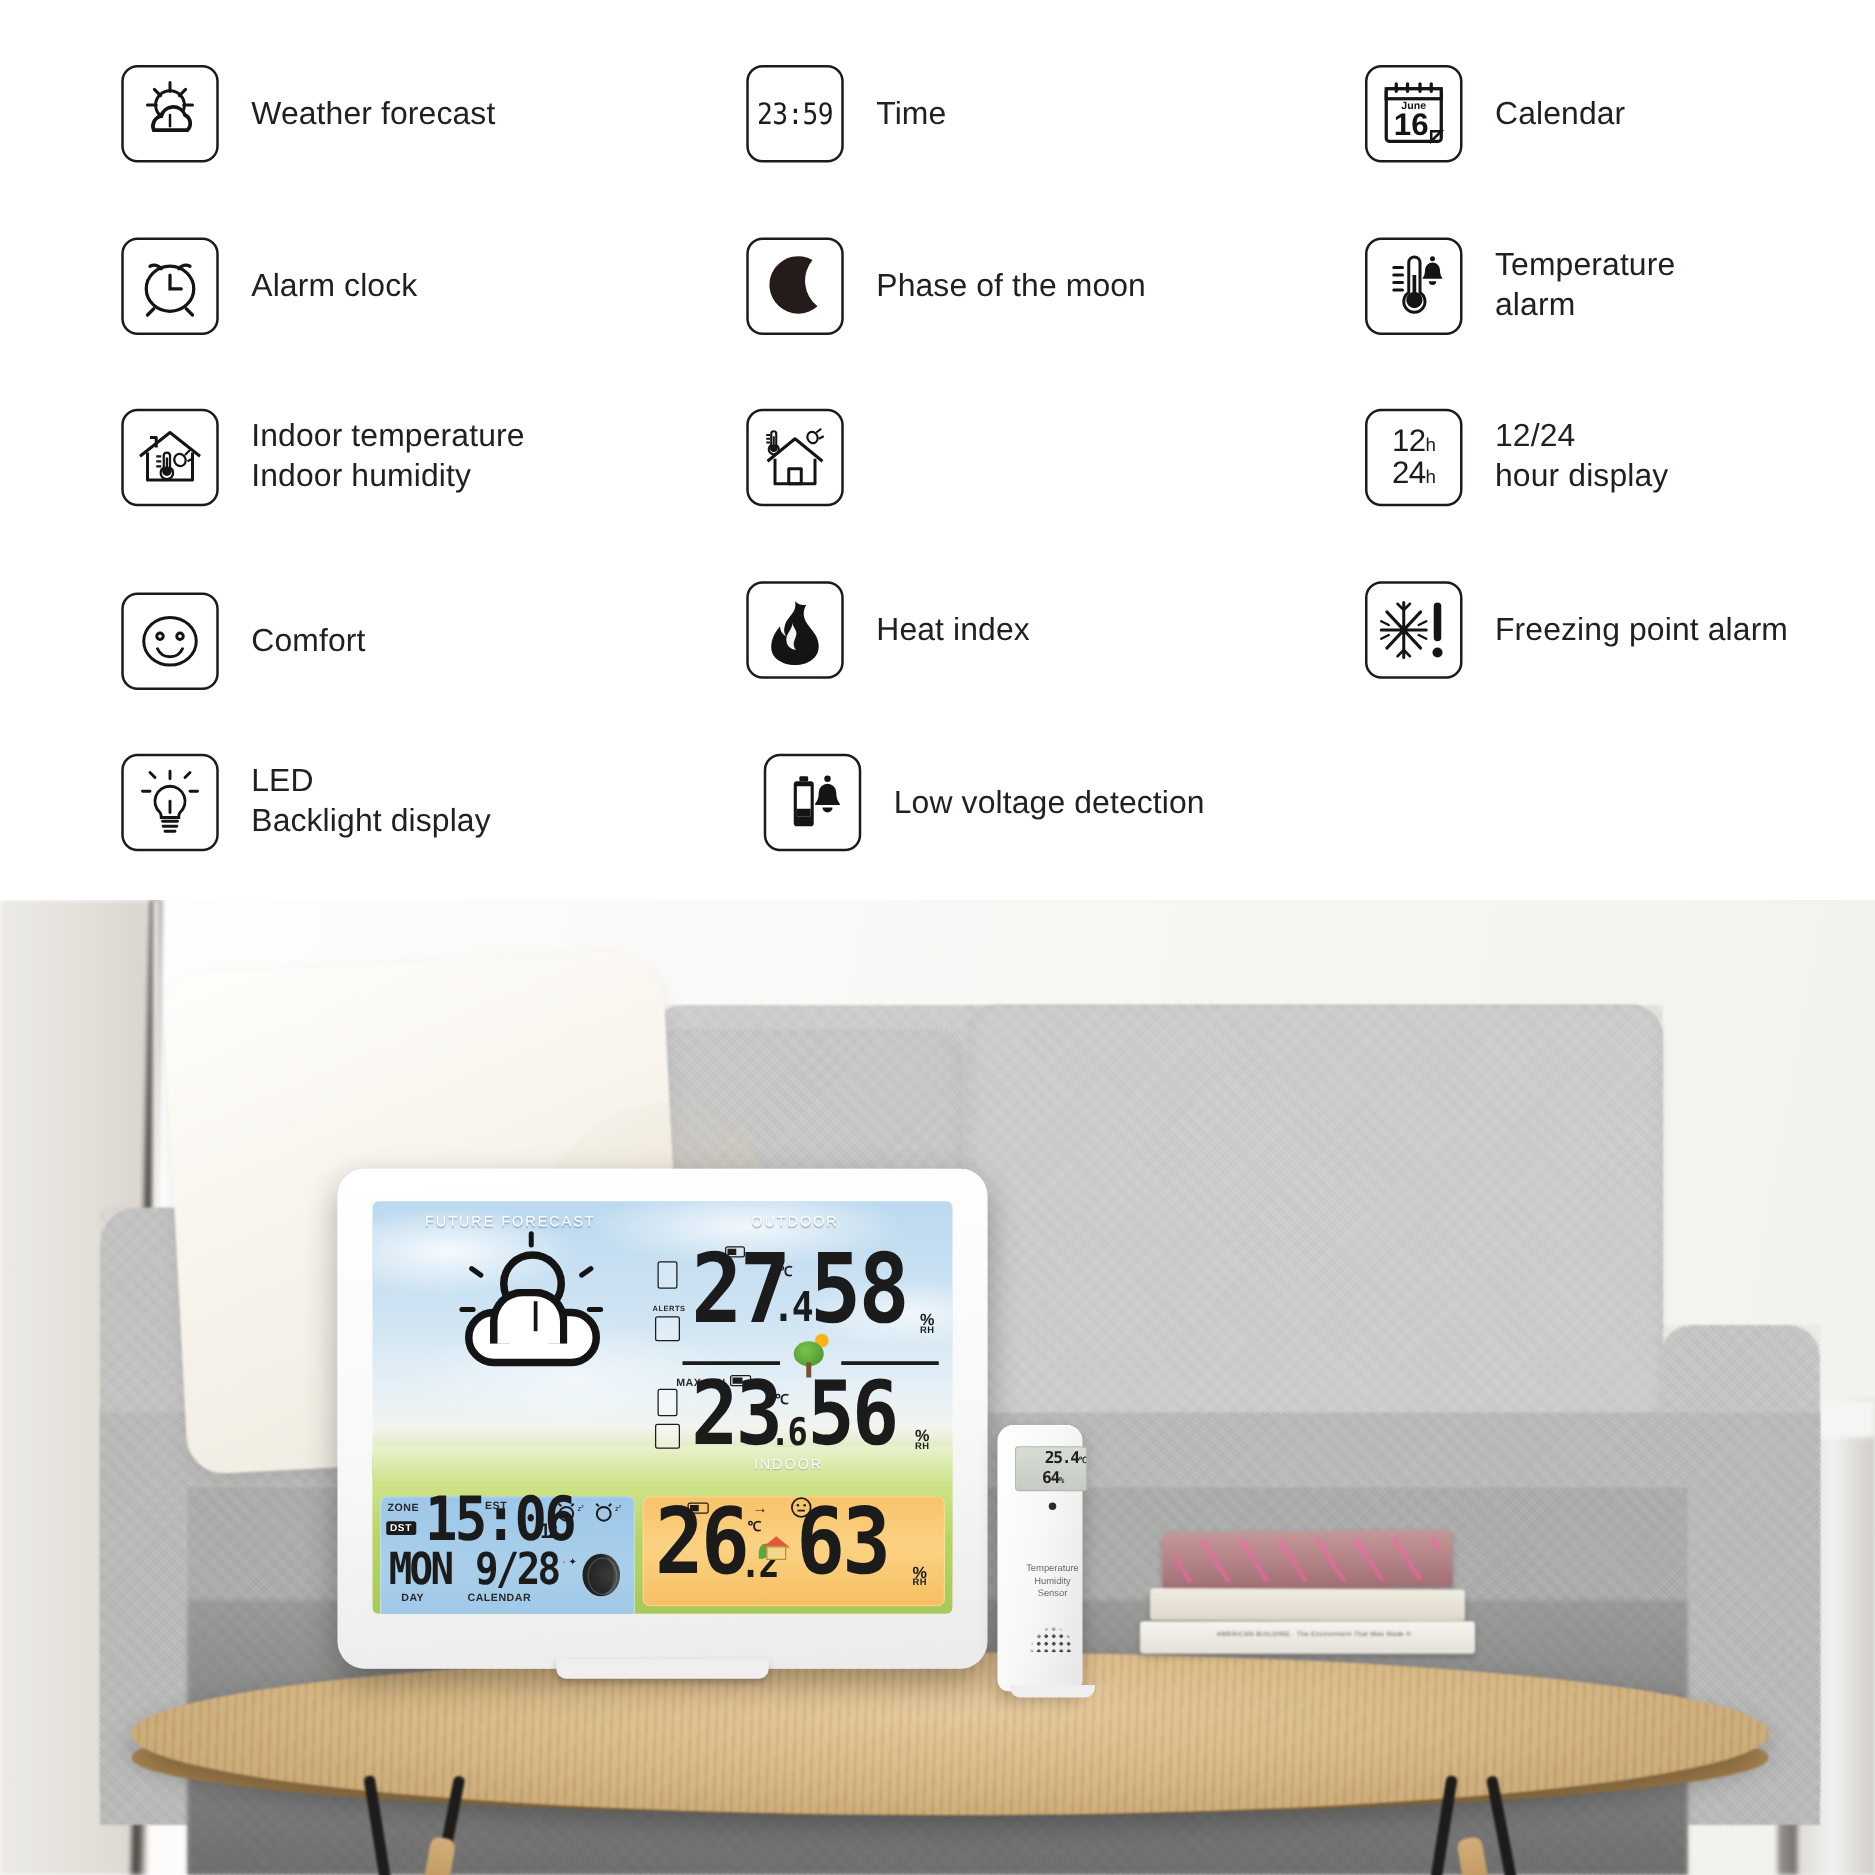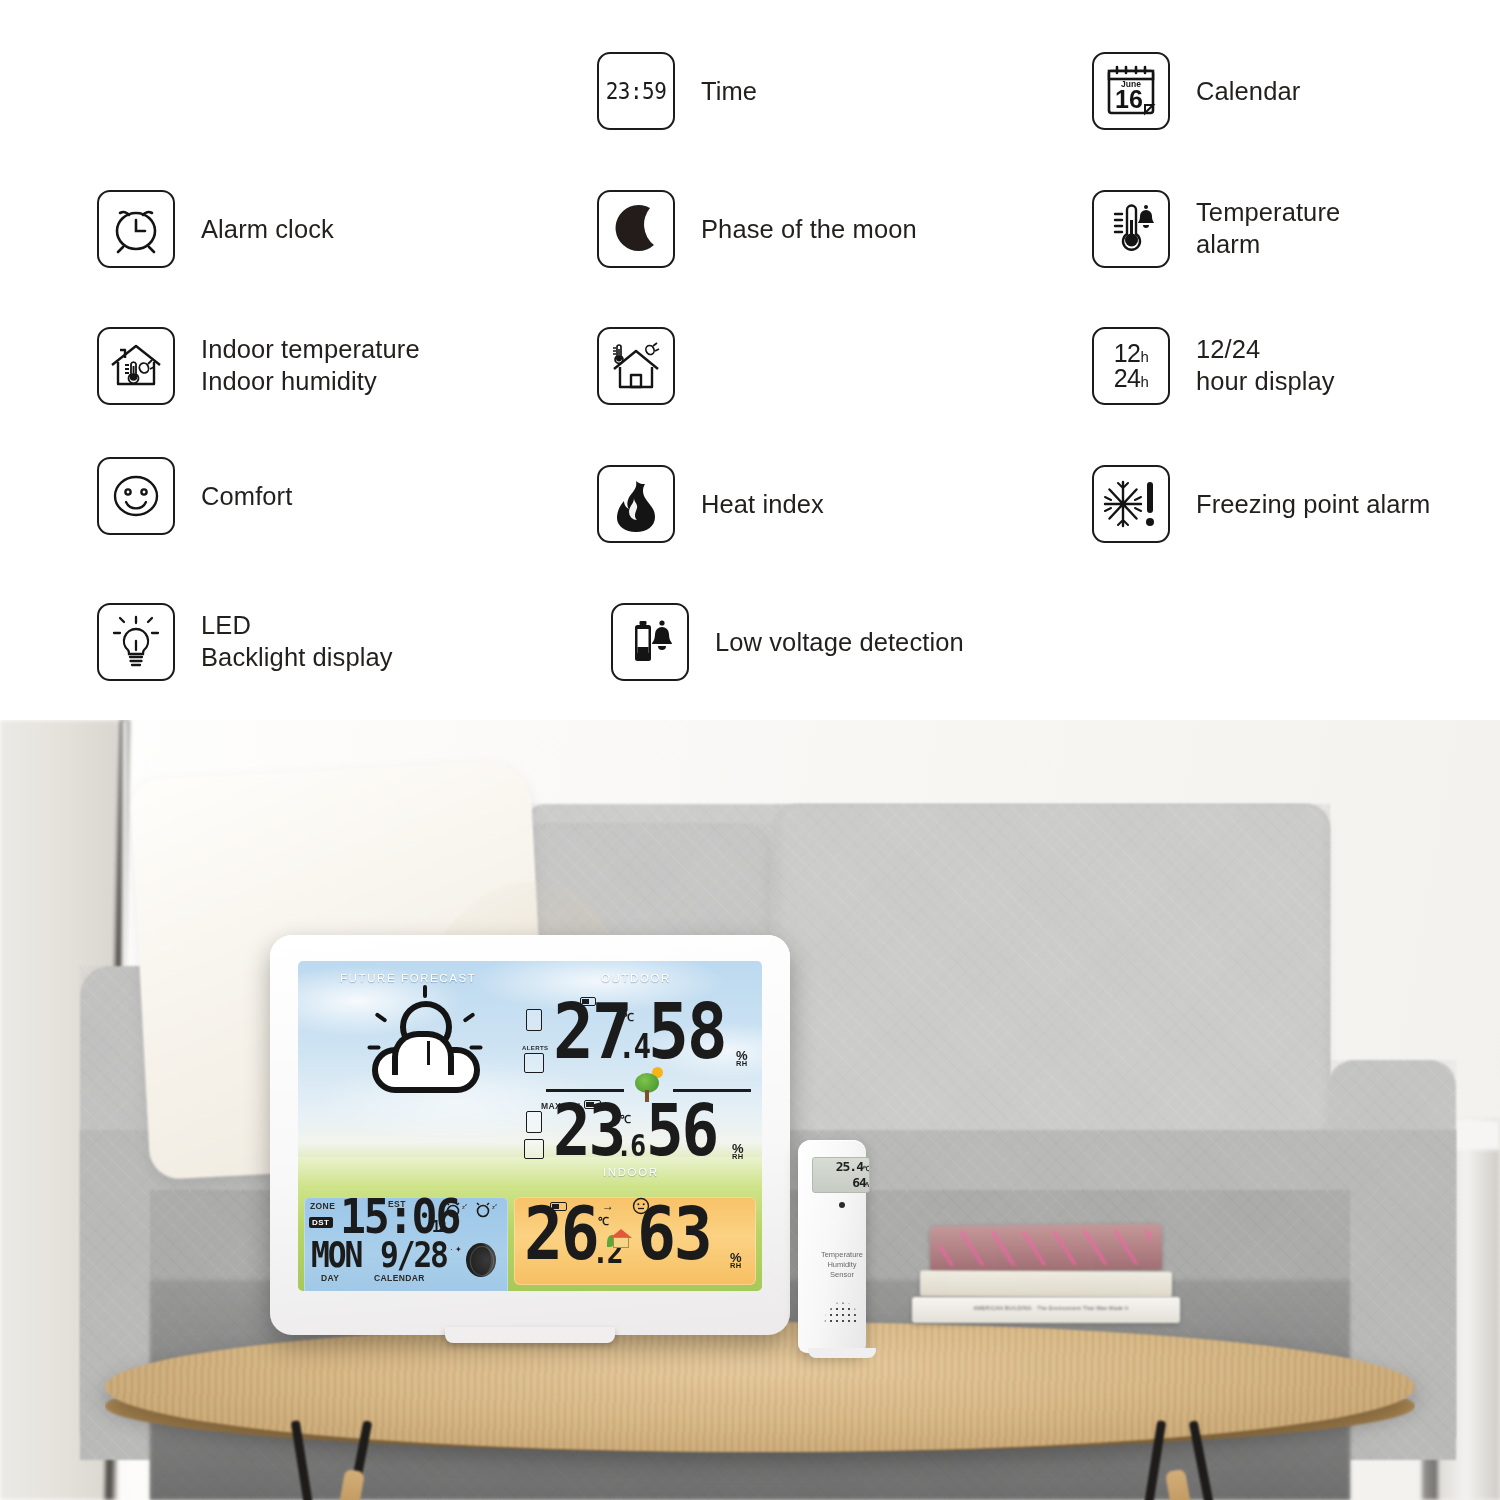--- a/index.html
+++ b/index.html
@@ -335,21 +335,21 @@
   }
   #sensor .slcd {
     position:absolute; left:14px; top:17px; width:58px; height:36px;
     background:linear-gradient(180deg,#d7dcd4,#c6ccc3);
     border-radius:3px; border:1px solid #b3b8b0;
     overflow:hidden;
   }
   .s-row { position:absolute; left:2px; width:56px; color:#1f1f1f;
            font-family:"DejaVu Sans Mono", monospace; font-weight:bold;}
   .s-t { top:1px; font-size:13px; letter-spacing:-1px; text-align:right; padding-right:2px;}
-  .s-h { top:17px; font-size:13px; letter-spacing:-1px; text-align:right; padding-right:2px;}
+  .s-h { top:17px; font-size:13px; letter-spacing:-1px; text-align:center; padding-right:2px;}
   .s-u { font-size:7px; }
   #sensor .led {
     position:absolute; left:41px; top:62px; width:6px;height:6px;
     border-radius:50%; background:#2b2b2b;
   }
   #sensor .slabel {
     position:absolute; left:0; top:110px; width:88px;
     text-align:center; font-size:7.5px; color:#6a6a6a; line-height:1.35;
   }
   #sensor .grille {
@@ -398,20 +398,33 @@
 
   
   .soft { filter:blur(1.05px); }
   .soft2 { filter:blur(2.2px); }
 </style>
 </head>
 <body>
 
 <div id="features">
 
+  <div class="feat" style="left:97px;  top:52px;">
+    <div class="icon-box">
+      <svg width="62" height="62" viewBox="0 0 62 62">
+        <g stroke="#141414" stroke-width="2.4" fill="none" stroke-linecap="round">
+          <circle cx="31" cy="24" r="11.5"></circle>
+          <path d="M31 6v7M31 35v7M13 24h7M42 24h7M18.5 11.5l5 5M43.5 11.5l-5 5M18.5 36.5l5-5M43.5 36.5l-5-5"></path>
+        </g>
+        <path d="M18 44a8 8 0 0 1 6-11 10 10 0 0 1 19-1 7.5 7.5 0 0 1 2 12z" fill="#fff" stroke="#141414" stroke-width="3"></path>
+        <path d="M31 32v9" stroke="#141414" stroke-width="2" stroke-linecap="round"></path>
+      </svg>
+    </div>
+    <div class="feat-label">Weather forecast</div>
+  </div>
 
   <div class="feat" style="left:597px; top:52px;">
     <div class="icon-box">
       <span class="seg">23:59</span>
     </div>
     <div class="feat-label">Time</div>
   </div>
 
   <div class="feat" style="left:1092px;top:52px;">
     <div class="icon-box">
@@ -520,21 +533,21 @@
     <div class="icon-box">
       <div class="hr-txt">
         <div class="l1"><span>12</span><sub>h</sub></div>
         <div class="l2"><span>24</span><sub>h</sub></div>
       </div>
     </div>
     <div class="feat-label two">12/24
 hour display</div>
   </div>
 
-  <div class="feat" style="left:97px;  top:457px;">
+  <div class="feat" style="left:97px;  top:474px;">
     <div class="icon-box">
       <svg width="58" height="58" viewBox="0 0 58 58">
         <g stroke="#141414" stroke-width="2.4" fill="none" stroke-linecap="round">
           <ellipse cx="29" cy="29" rx="21" ry="19"></ellipse>
           <circle cx="21" cy="25" r="2.6"></circle>
           <circle cx="37" cy="25" r="2.6"></circle>
           <path d="M19 35a11 11 0 0 0 20 0"></path>
         </g>
       </svg>
     </div>

